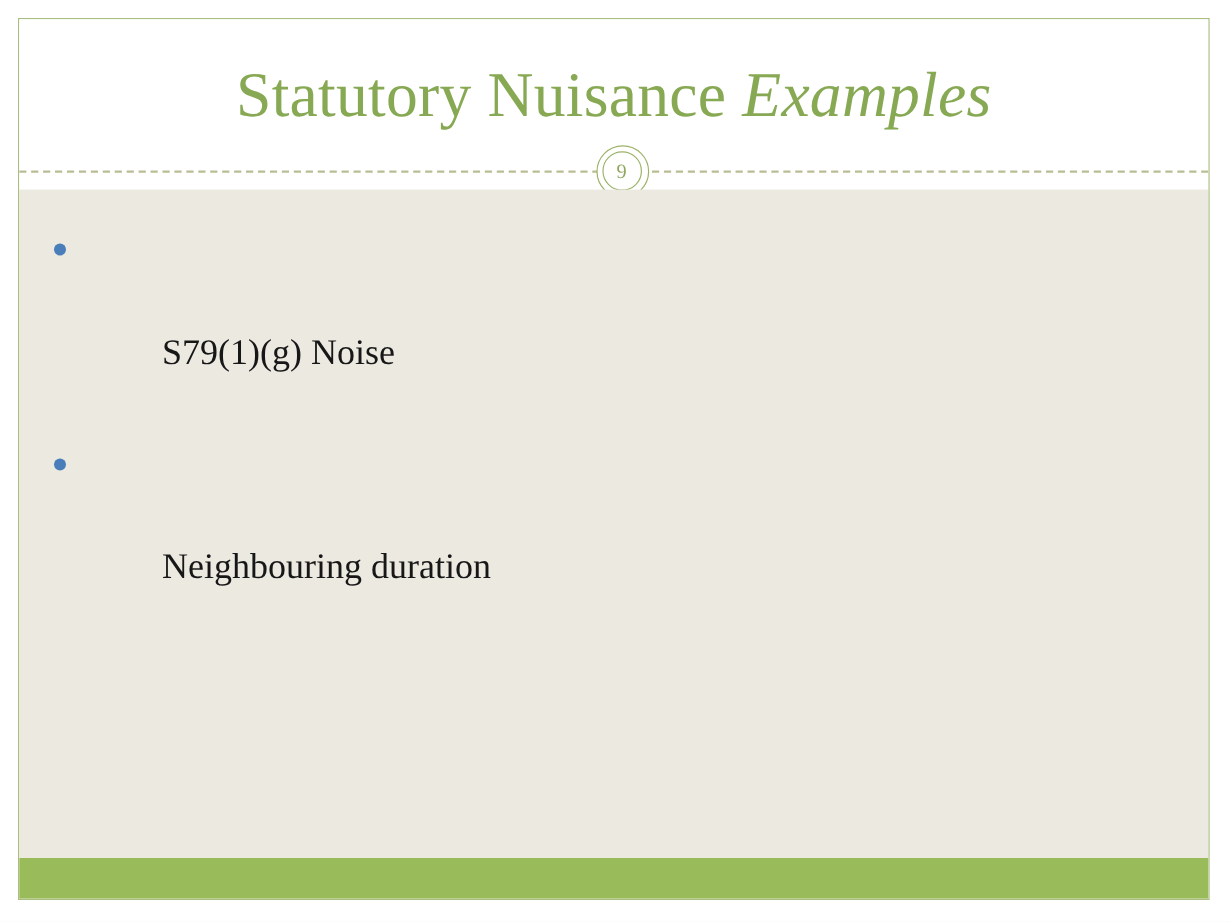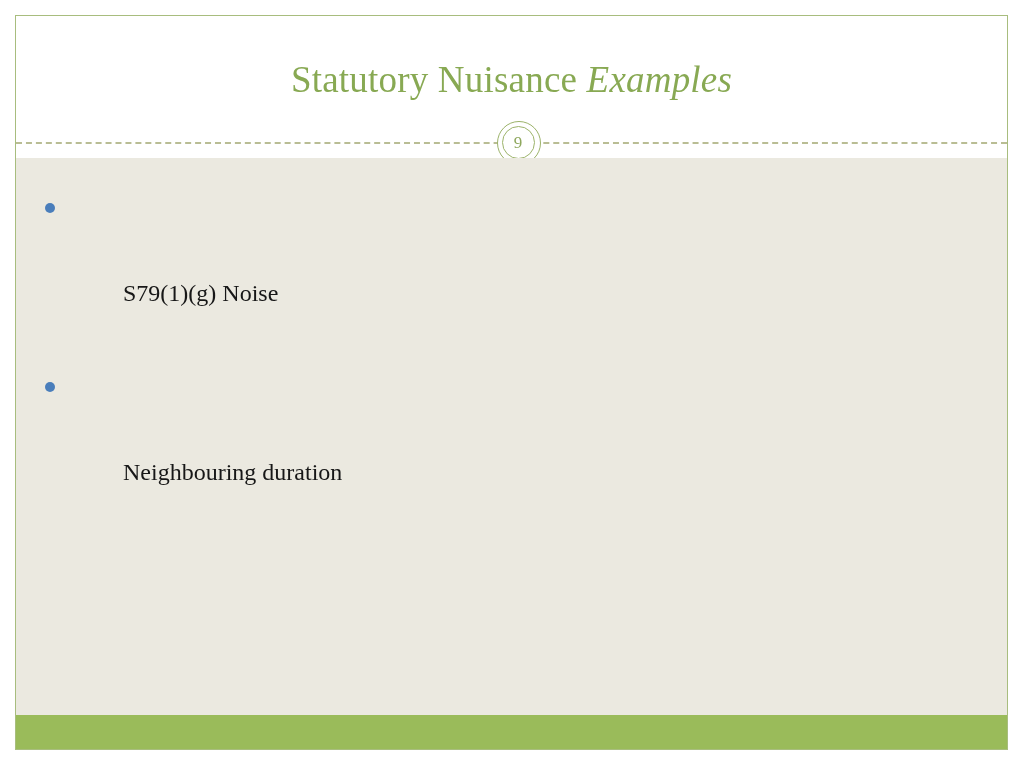--- a/index.html
+++ b/index.html
@@ -31,21 +31,21 @@
     height: 142px;
     background: #ffffff;
   }
 
   #title {
     position: absolute;
     left: 0;
     top: 38px;
     width: 991px;
     text-align: center;
-    font-size: 37px;
+    font-size: 53px;
     line-height: 52px;
     color: #88a953;
     white-space: nowrap;
     letter-spacing: 0.2px;
   }
   #title .italic { font-style: italic; }
 
   
   #divider {
     position: absolute;
@@ -99,21 +99,21 @@
     left: 0;
     top: 28px;
     width: 991px;
     list-style: none;
   }
 
   .bullet-item {
     position: relative;
     padding-left: 59px;
     margin-bottom: 7px;
-    font-size: 24px;
+    font-size: 30px;
     line-height: 43px;
     color: #171717;
     max-width: 930px;
     white-space: pre-wrap;
   }
 
   .bullet-dot {
     position: absolute;
     left: 29px;
     top: 17px;

